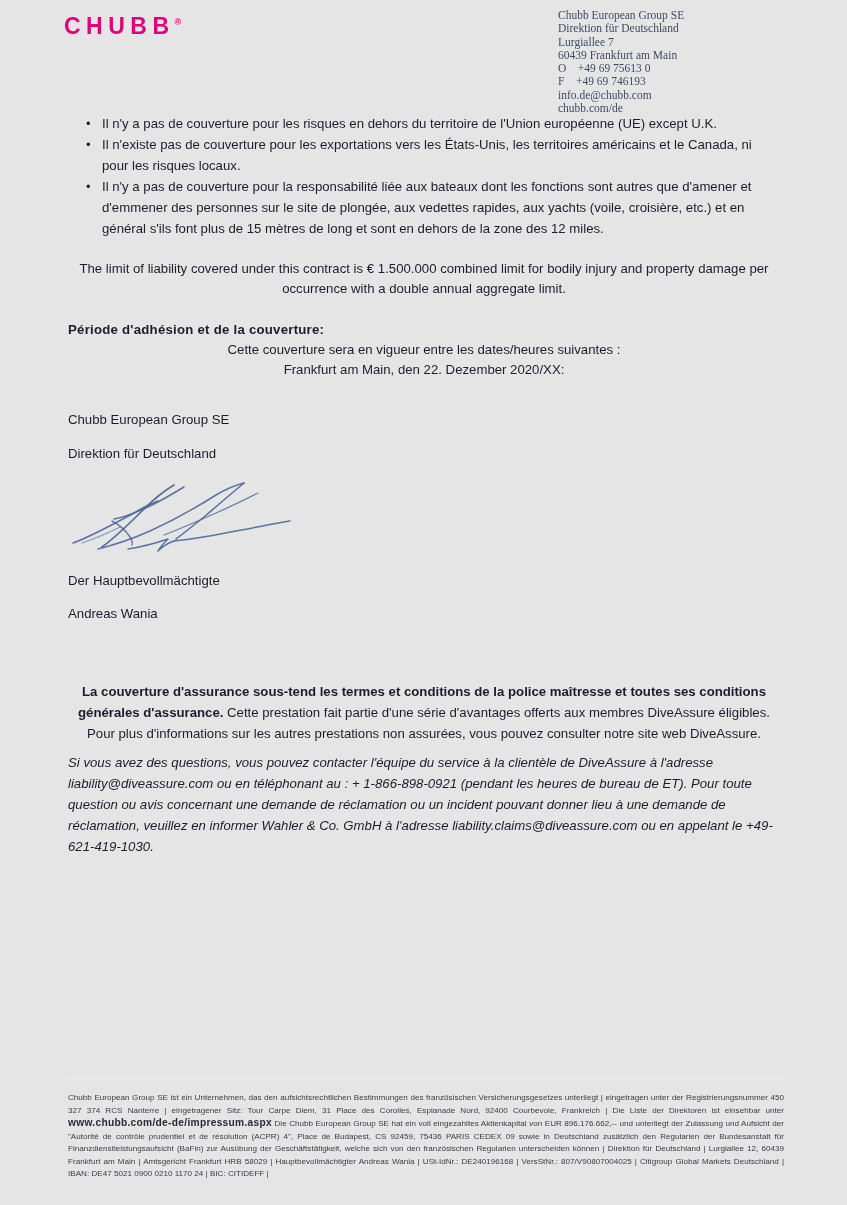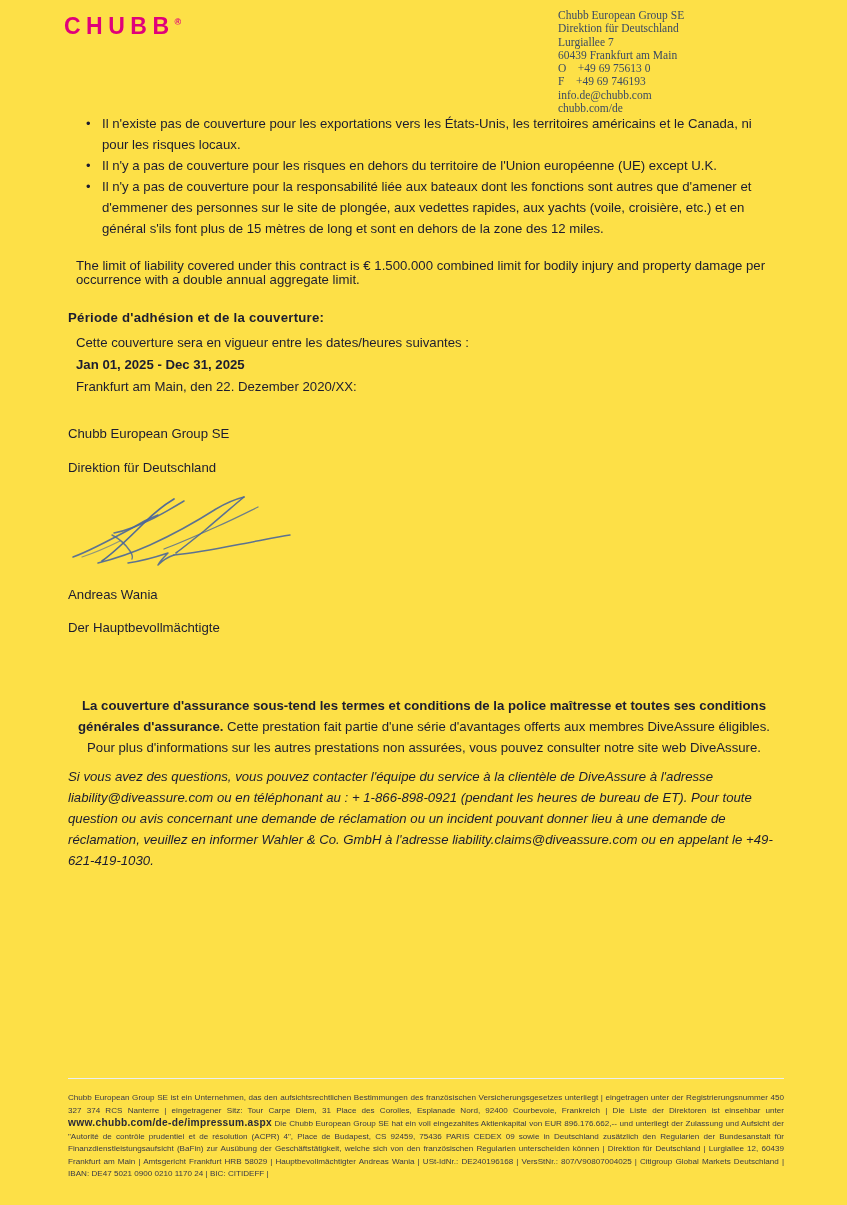--- a/index.html
+++ b/index.html
@@ -12,21 +12,21 @@
     height: 1205px;
     position: relative;
     font-family: "Liberation Sans", sans-serif;
     color: #1a1a2e;
     overflow: hidden;
   }
 
   .page {
     position: absolute;
     inset: 0;
-    background: #fde047;
+    background: #e5e5e5;
   }
 
   
   .header {
     position: absolute;
     left: 0; top: 0;
     width: 847px;
     height: 112px;
   }
   .logo {
@@ -88,22 +88,23 @@
     color: #1c1c30;
   }
 
   .sec { margin-top: 20px; }
   .sec-head {
     font-weight: bold;
     letter-spacing: 0.25px;
     line-height: 21px;
   }
   .sec p {
-    margin: 8px;
-    line-height: 14px;
+    margin: 0;
+    line-height: 20px;
+    text-align: center;
   }
   .bold-line { font-weight: bold; }
 
   
   .sigblock { margin-top: 30px; }
   .sig-wrap {
     position: relative;
     height: 80px;
     width: 300px;
     margin-top: 4px;
@@ -154,33 +155,32 @@
       <div>O    +49 69 75613 0</div>
       <div>F    +49 69 746193</div>
       <div>info.de@chubb.com</div>
       <div>chubb.com/de</div>
     </div>
   </div>
 
   <div class="content">
 
     <ul class="bullets">
+      <li>Il n'y a pas de couverture pour les risques en dehors du territoire de l'Union européenne (UE) except U.K.</li>
       <li>Il n'existe pas de couverture pour les exportations vers les États-Unis, les territoires américains et le Canada, ni pour les risques locaux.</li>
-      <li>Il n'y a pas de couverture pour les risques en dehors du territoire de l'Union européenne (UE) except U.K.</li>
       <li>Il n'y a pas de couverture pour la responsabilité liée aux bateaux dont les fonctions sont autres que d'amener et d'emmener des personnes sur le site de plongée, aux vedettes rapides, aux yachts (voile, croisière, etc.) et en général s'ils font plus de 15 mètres de long et sont en dehors de la zone des 12 miles.</li>
     </ul>
 
     <div class="sec">
       <p>The limit of liability covered under this contract is € 1.500.000 combined limit for bodily injury and property damage per occurrence with a double annual aggregate limit.</p>
     </div>
 
     <div class="sec">
       <div class="sec-head">Période d'adhésion et de la couverture:</div>
       <p>Cette couverture sera en vigueur entre les dates/heures suivantes :</p>
-      <p class="bold-line">Jan 01, 2025 - Dec 31, 2025</p>
       <p>Frankfurt am Main, den 22. Dezember 2020/XX:</p>
     </div>
 
     <div class="sigblock">
       <p>Chubb European Group SE</p>
       <p>Direktion für Deutschland</p>
 
       <div class="sig-wrap">
         <svg width="300" height="80" viewBox="0 0 300 80">
           <g fill="none" stroke="#4a6699" stroke-linecap="round" stroke-linejoin="round">
@@ -191,22 +191,22 @@
             <path d="M30 72 C 46 68, 64 62, 82 54 C 104 44, 126 32, 148 18 C 158 12, 168 8, 176 6" stroke-width="1.5" opacity="0.9"></path>
             <path d="M176 6 C 164 16, 150 28, 136 40 C 126 48, 116 56, 108 62" stroke-width="1.6" opacity="0.9"></path>
             <path d="M60 72 C 74 70, 88 66, 100 62 C 96 66, 92 70, 90 74 C 94 70, 100 66, 106 64" stroke-width="1.5" opacity="0.9"></path>
             <path d="M106 64 C 126 62, 148 58, 168 54 C 190 50, 208 46, 222 44" stroke-width="1.5" opacity="0.9"></path>
             <path d="M96 58 C 112 52, 130 44, 148 36 C 164 29, 178 22, 190 16" stroke-width="1.3" opacity="0.8"></path>
             <path d="M14 66 C 26 62, 40 56, 52 50" stroke-width="1.2" opacity="0.6"></path>
           </g>
         </svg>
       </div>
 
+      <p>Der Hauptbevollmächtigte</p>
       <p>Andreas Wania</p>
-      <p>Der Hauptbevollmächtigte</p>
     </div>
 
     <div style="margin-top:56px;text-align:center;">
       <p class="para"><span class="bold-line">La couverture d'assurance sous-tend les termes et conditions de la police maîtresse et toutes ses conditions générales d'assurance.</span><span> Cette prestation fait partie d'une série d'avantages offerts aux membres DiveAssure éligibles. Pour plus d'informations sur les autres prestations non assurées, vous pouvez consulter notre site web DiveAssure.</span></p>
     </div>
 
     <div style="margin-top:8px;font-style:italic;">
       <p class="para">Si vous avez des questions, vous pouvez contacter l'équipe du service à la clientèle de DiveAssure à l'adresse liability@diveassure.com ou en téléphonant au : + 1-866-898-0921 (pendant les heures de bureau de ET). Pour toute question ou avis concernant une demande de réclamation ou un incident pouvant donner lieu à une demande de réclamation, veuillez en informer Wahler &amp; Co. GmbH à l'adresse liability.claims@diveassure.com ou en appelant le +49-621-419-1030.</p>
     </div>
 

